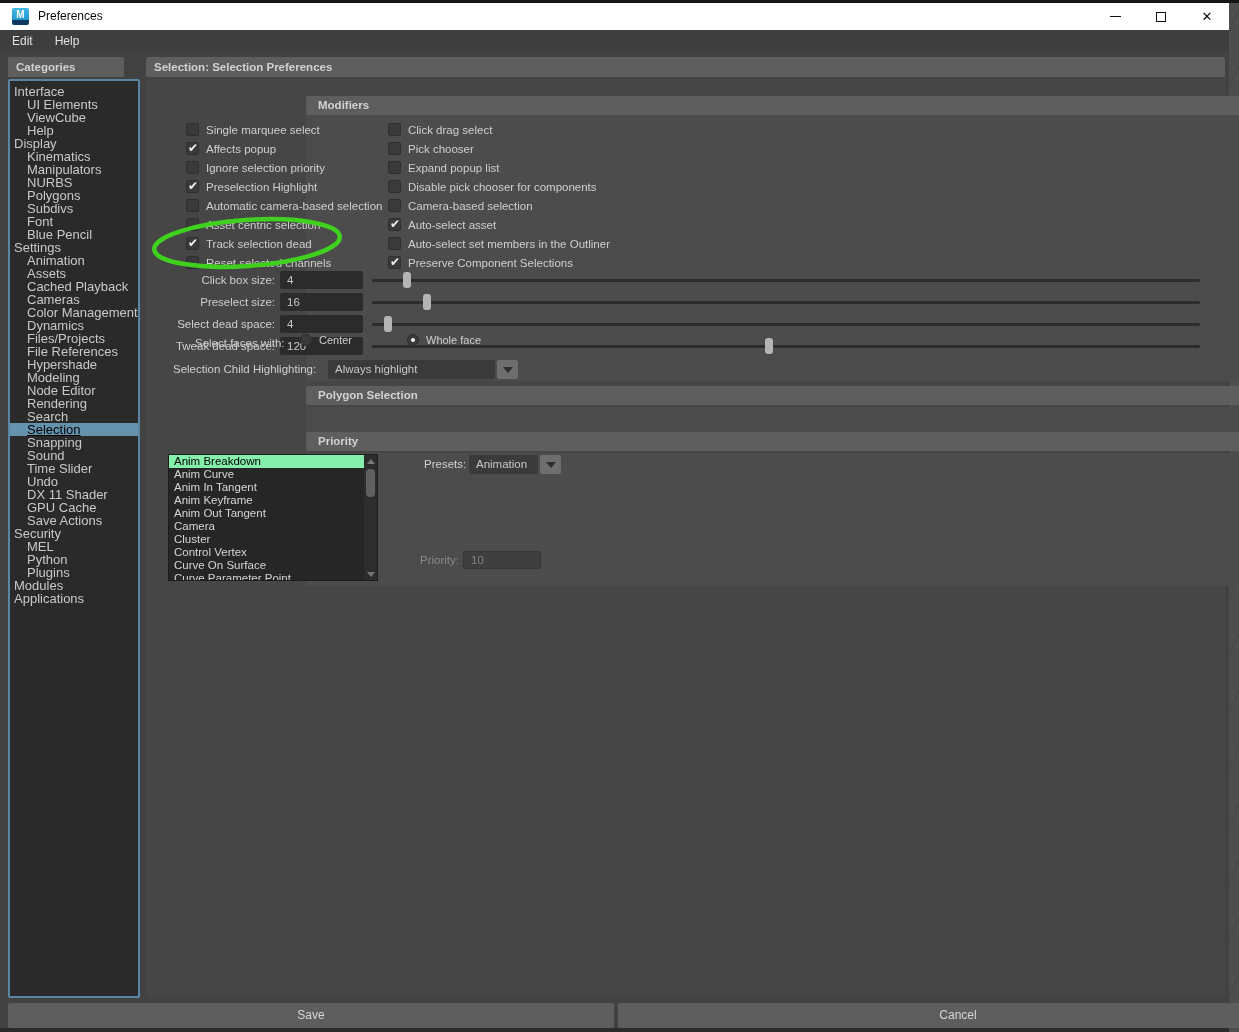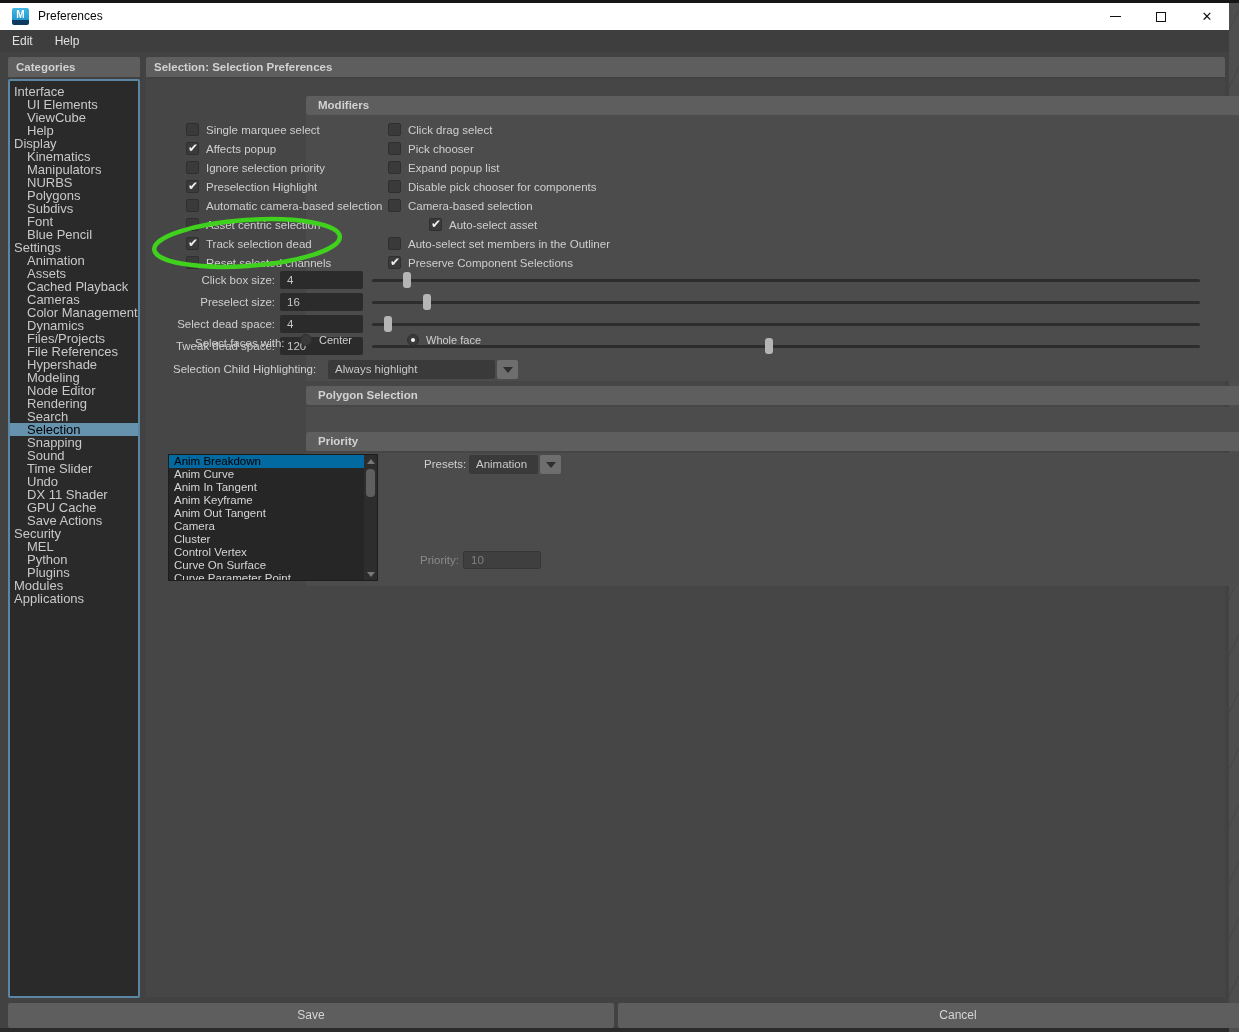--- a/index.html
+++ b/index.html
@@ -24,30 +24,30 @@
   .glyph-max { width:10px; height:10px; border:1px solid #111; display:block; }
   .glyph-close { font-size:13px; line-height:13px; color:#111; }
 
   
   .menubar { position:absolute; left:0; top:27px; width:1229px; height:22px; background:#3e3e3e; display:flex; align-items:center; padding-left:12px; gap:22px; }
   .menu-item { color:#e2e2e2; font-size:12px; }
 
   
   .panel-header { position:absolute; height:20px; background:#5e5e5e; border-radius:2px 2px 0 0;
     color:#d2d2d2; font-size:11.5px; font-weight:bold; line-height:20px; padding-left:8px; }
-  .cat-header { left:8px; top:54px; width:132px; }
+  .cat-header { left:8px; top:54px; width:116px; }
   .main-header { left:146px; top:54px; width:1079px;padding-left:8px; }
 
   
   .cat-list { position:absolute; left:8px; top:76px; width:132px; height:919px; background:#2a2a2a;
     border:2px solid #5b86a3; border-radius:2px; padding-top:4px; overflow:hidden; }
   .cat-item { height:13px; line-height:13px; font-size:13px; color:#c9c9c9; white-space:nowrap; }
   .cat-item.lv0 { padding-left:4px; }
   .cat-item.lv1 { padding-left:17px; }
-  .cat-item.selected { background:#6592ac; color:#000; }
+  .cat-item.selected { background:#6592ac; color:#000;text-decoration:underline; }
 
   
   .main-panel { position:absolute; left:146px; top:76px; width:1079px; height:918px; background:#464646; }
 
   .section-header { position:absolute; left:160px; width:1047px; height:19px; background:#5e5e5e; border-radius:2px;
     color:#d2d2d2; font-size:11.5px; font-weight:bold; line-height:19px; padding-left:12px; }
   .section-body { position:absolute; left:160px; width:1047px; background:#4c4c4c; }
 
   
   .cbrow { position:absolute; height:19px; display:flex; align-items:center; gap:7px; }
@@ -73,21 +73,21 @@
   
   .radiorow { position:absolute; display:flex; align-items:center; gap:7px; }
   .radio { width:12px; height:12px; border-radius:50%; background:#3a3a3a; border:1px solid #2f2f2f; position:relative; flex:none; }
   .radio.selected::after { content:""; position:absolute; left:3px; top:3px; width:4px; height:4px; border-radius:50%; background:#f2f2f2; }
   .radio-label { font-size:11px; color:#cfcfcf; }
 
   
   .prio-list { position:absolute; left:168px; top:451px; width:210px; height:127px; background:#262626; border:1px solid #1d1d1d; overflow:hidden; }
   .prio-items { position:absolute; left:0; top:0; width:196px; }
   .prio-item { height:13px; line-height:13px; font-size:11.5px; color:#d5d5d5; padding-left:5px; white-space:nowrap; }
-  .prio-item.selected { background:#0369a1; color:#000; }
+  .prio-item.selected { background:#86efac; color:#000; }
   .scrollbar { position:absolute; right:0; top:0; width:13px; height:125px; background:#2d2d2d; }
   .sb-arrow { position:absolute; left:0; width:13px; height:12px; display:flex; align-items:center; justify-content:center; }
   .sb-arrow.up { top:0; } .sb-arrow.down { bottom:0; }
   .sb-arrow.up::after { content:""; border-left:4px solid transparent; border-right:4px solid transparent; border-bottom:5px solid #777; }
   .sb-arrow.down::after { content:""; border-left:4px solid transparent; border-right:4px solid transparent; border-top:5px solid #777; }
   .sb-thumb { position:absolute; left:2px; top:14px; width:9px; height:28px; background:#5f5f5f; border-radius:4px; }
 
   .inline-label { position:absolute; font-size:11.5px; color:#cfcfcf; white-space:nowrap; }
   .disabled-label { color:#8a8a8a; }
   .disabled-field { position:absolute; width:78px; height:18px; background:#3f3f3f; border:1px solid #363636; border-radius:2px;
@@ -232,21 +232,21 @@
           <span class="cb-label">Expand popup list</span>
         </div>
         <div class="cbrow" style="left: 388px; top: 174px;">
           <span class="checkbox"></span>
           <span class="cb-label">Disable pick chooser for components</span>
         </div>
         <div class="cbrow" style="left: 388px; top: 193px;">
           <span class="checkbox"></span>
           <span class="cb-label">Camera-based selection</span>
         </div>
-        <div class="cbrow" style="left: 388px; top: 212px; margin-left: 41px;">
+        <div class="cbrow" style="left: 388px; top: 212px;">
           <span class="checkbox checked"></span>
           <span class="cb-label">Auto-select asset</span>
         </div>
         <div class="cbrow" style="left: 388px; top: 231px;">
           <span class="checkbox"></span>
           <span class="cb-label">Auto-select set members in the Outliner</span>
         </div>
         <div class="cbrow" style="left: 388px; top: 250px;">
           <span class="checkbox checked"></span>
           <span class="cb-label">Preserve Component Selections</span>

